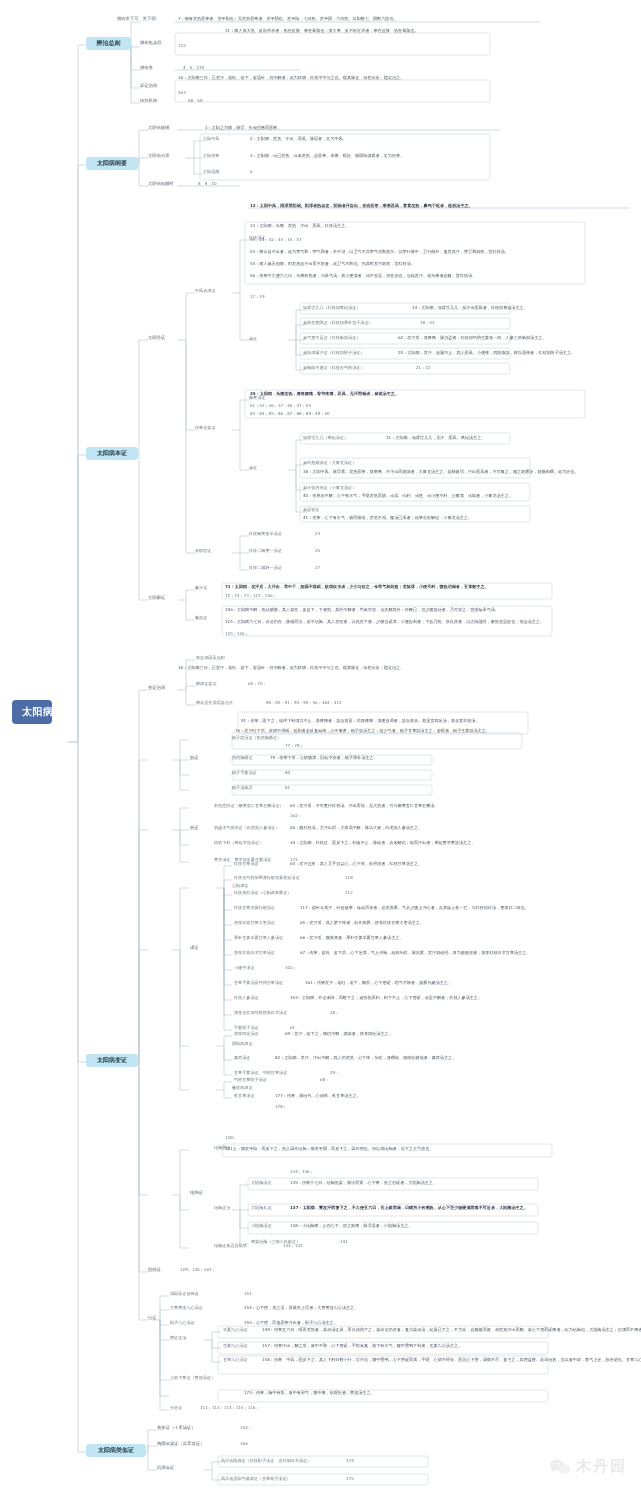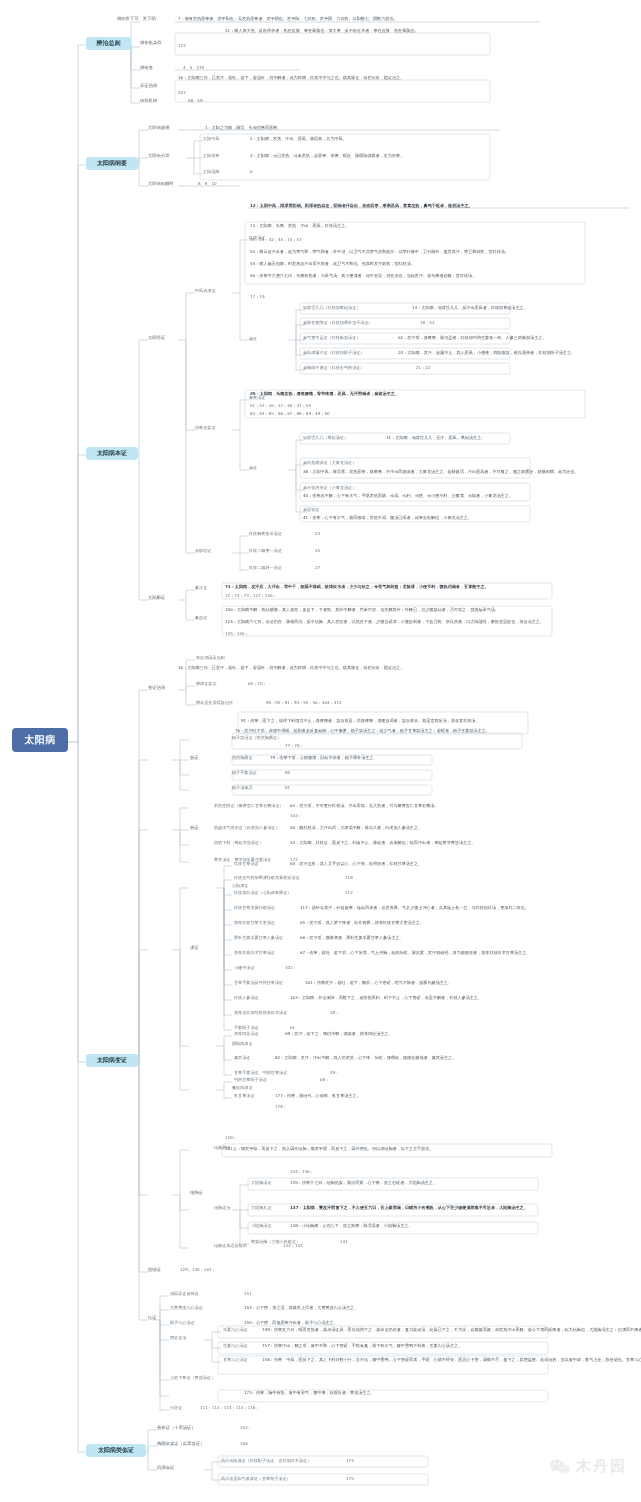--- a/index.html
+++ b/index.html
@@ -298,21 +298,21 @@
         <path d="M148 1470 H157"></path>
       <path d="M204 1470 H212 V1462"></path>
         <path d="M212 1470 V1480"></path>
       <path d="M212 1462 H221"></path>
         <path d="M212 1480 H221"></path>
       <rect x="218" y="1456" width="210" height="11" rx="2" stroke="#ccd6dd"></rect>
       <rect x="218" y="1474" width="210" height="11" rx="2" stroke="#ccd6dd"></rect>
     </g>
   </svg>
 
-  <div class="node root" style="left:12px;top:728px;width:56px;">太阳病</div>
+  <div class="node root" style="left:12px;top:700px;width:40px;">太阳病</div>
 
   <div class="node lvl2" style="left:86px;top:37px;width:45px;">辨治总则</div>
 
   <div class="node lvl3" style="left:117px;top:17px;">辨病发下可、发下阴</div>
   <div class="node leaf" style="left:178px;top:17px;">7：病有发热恶寒者、发于阳也；无发热恶寒者、发于阴也。发于阳，七日愈。发于阴，六日愈。以阳数七、阴数六故也。</div>
 
   <div class="node lvl3" style="left:140px;top:41px;">辨寒热真假</div>
   <div class="node leaf" style="left:225px;top:29px;">11：病人身大热、反欲得衣者，热在皮肤、寒在骨髓也；身大寒、反不欲近衣者，寒在皮肤、热在骨髓也。</div>
   <div class="node num" style="left:178px;top:44px;">122</div>
 

